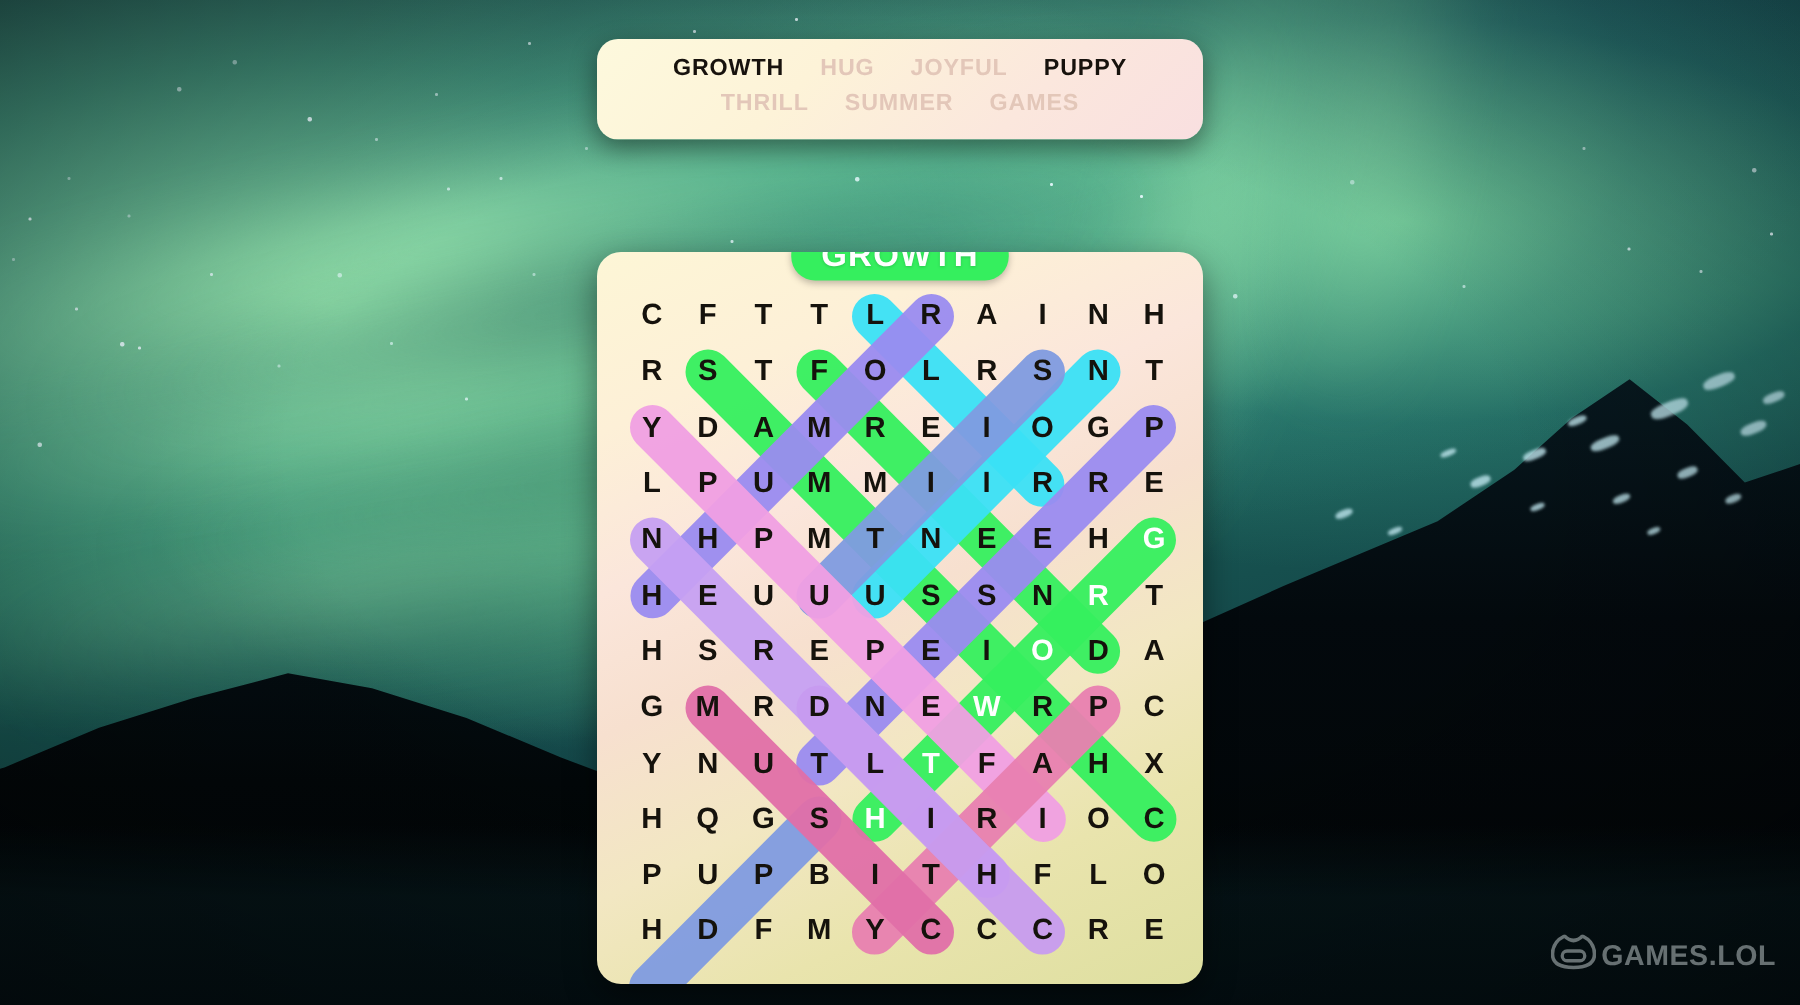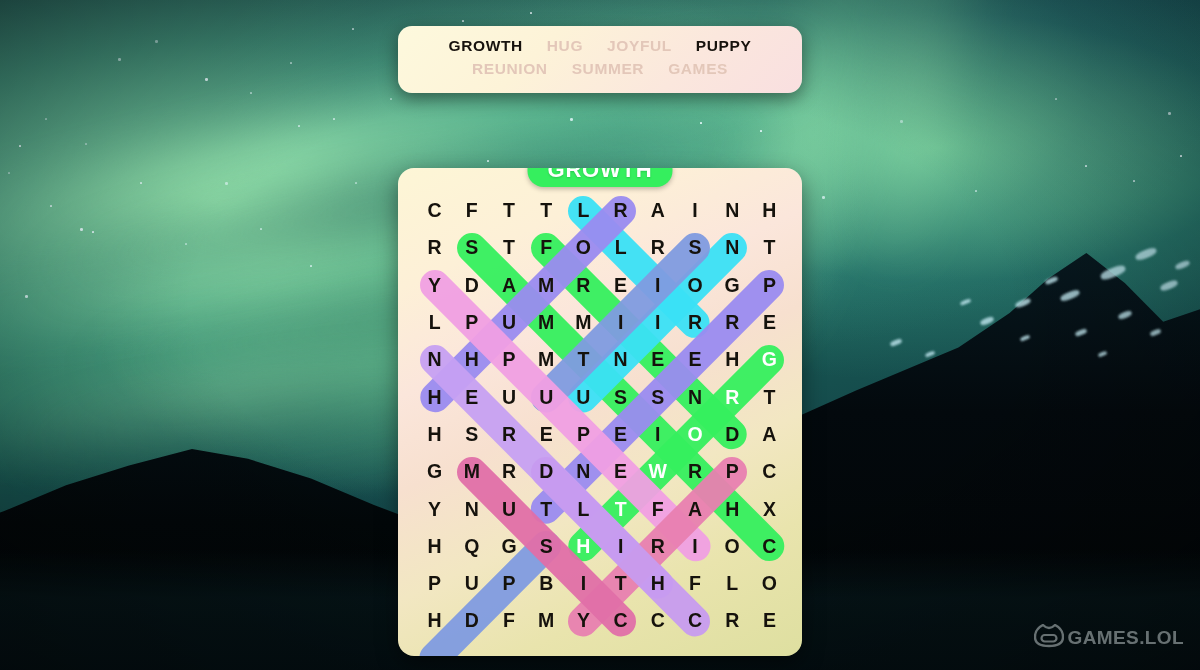--- a/index.html
+++ b/index.html
@@ -215,21 +215,21 @@
 
 <div class="word-panel">
   <div class="word-panel-body" id="word-rows">
       <div class="word-row">
         <span class="word active">GROWTH</span>
         <span class="word found">HUG</span>
         <span class="word found">JOYFUL</span>
         <span class="word active">PUPPY</span>
       </div>
       <div class="word-row">
-        <span class="word found">REUNION</span>
+        <span class="word found">THRILL</span>
         <span class="word found">SUMMER</span>
         <span class="word found">GAMES</span>
       </div>
     </div>
 </div>
 
 <div class="grid-panel">
   <div class="current-word-pill">GROWTH</div>
   <div class="grid-stage">
     <div class="bands" id="bands">

